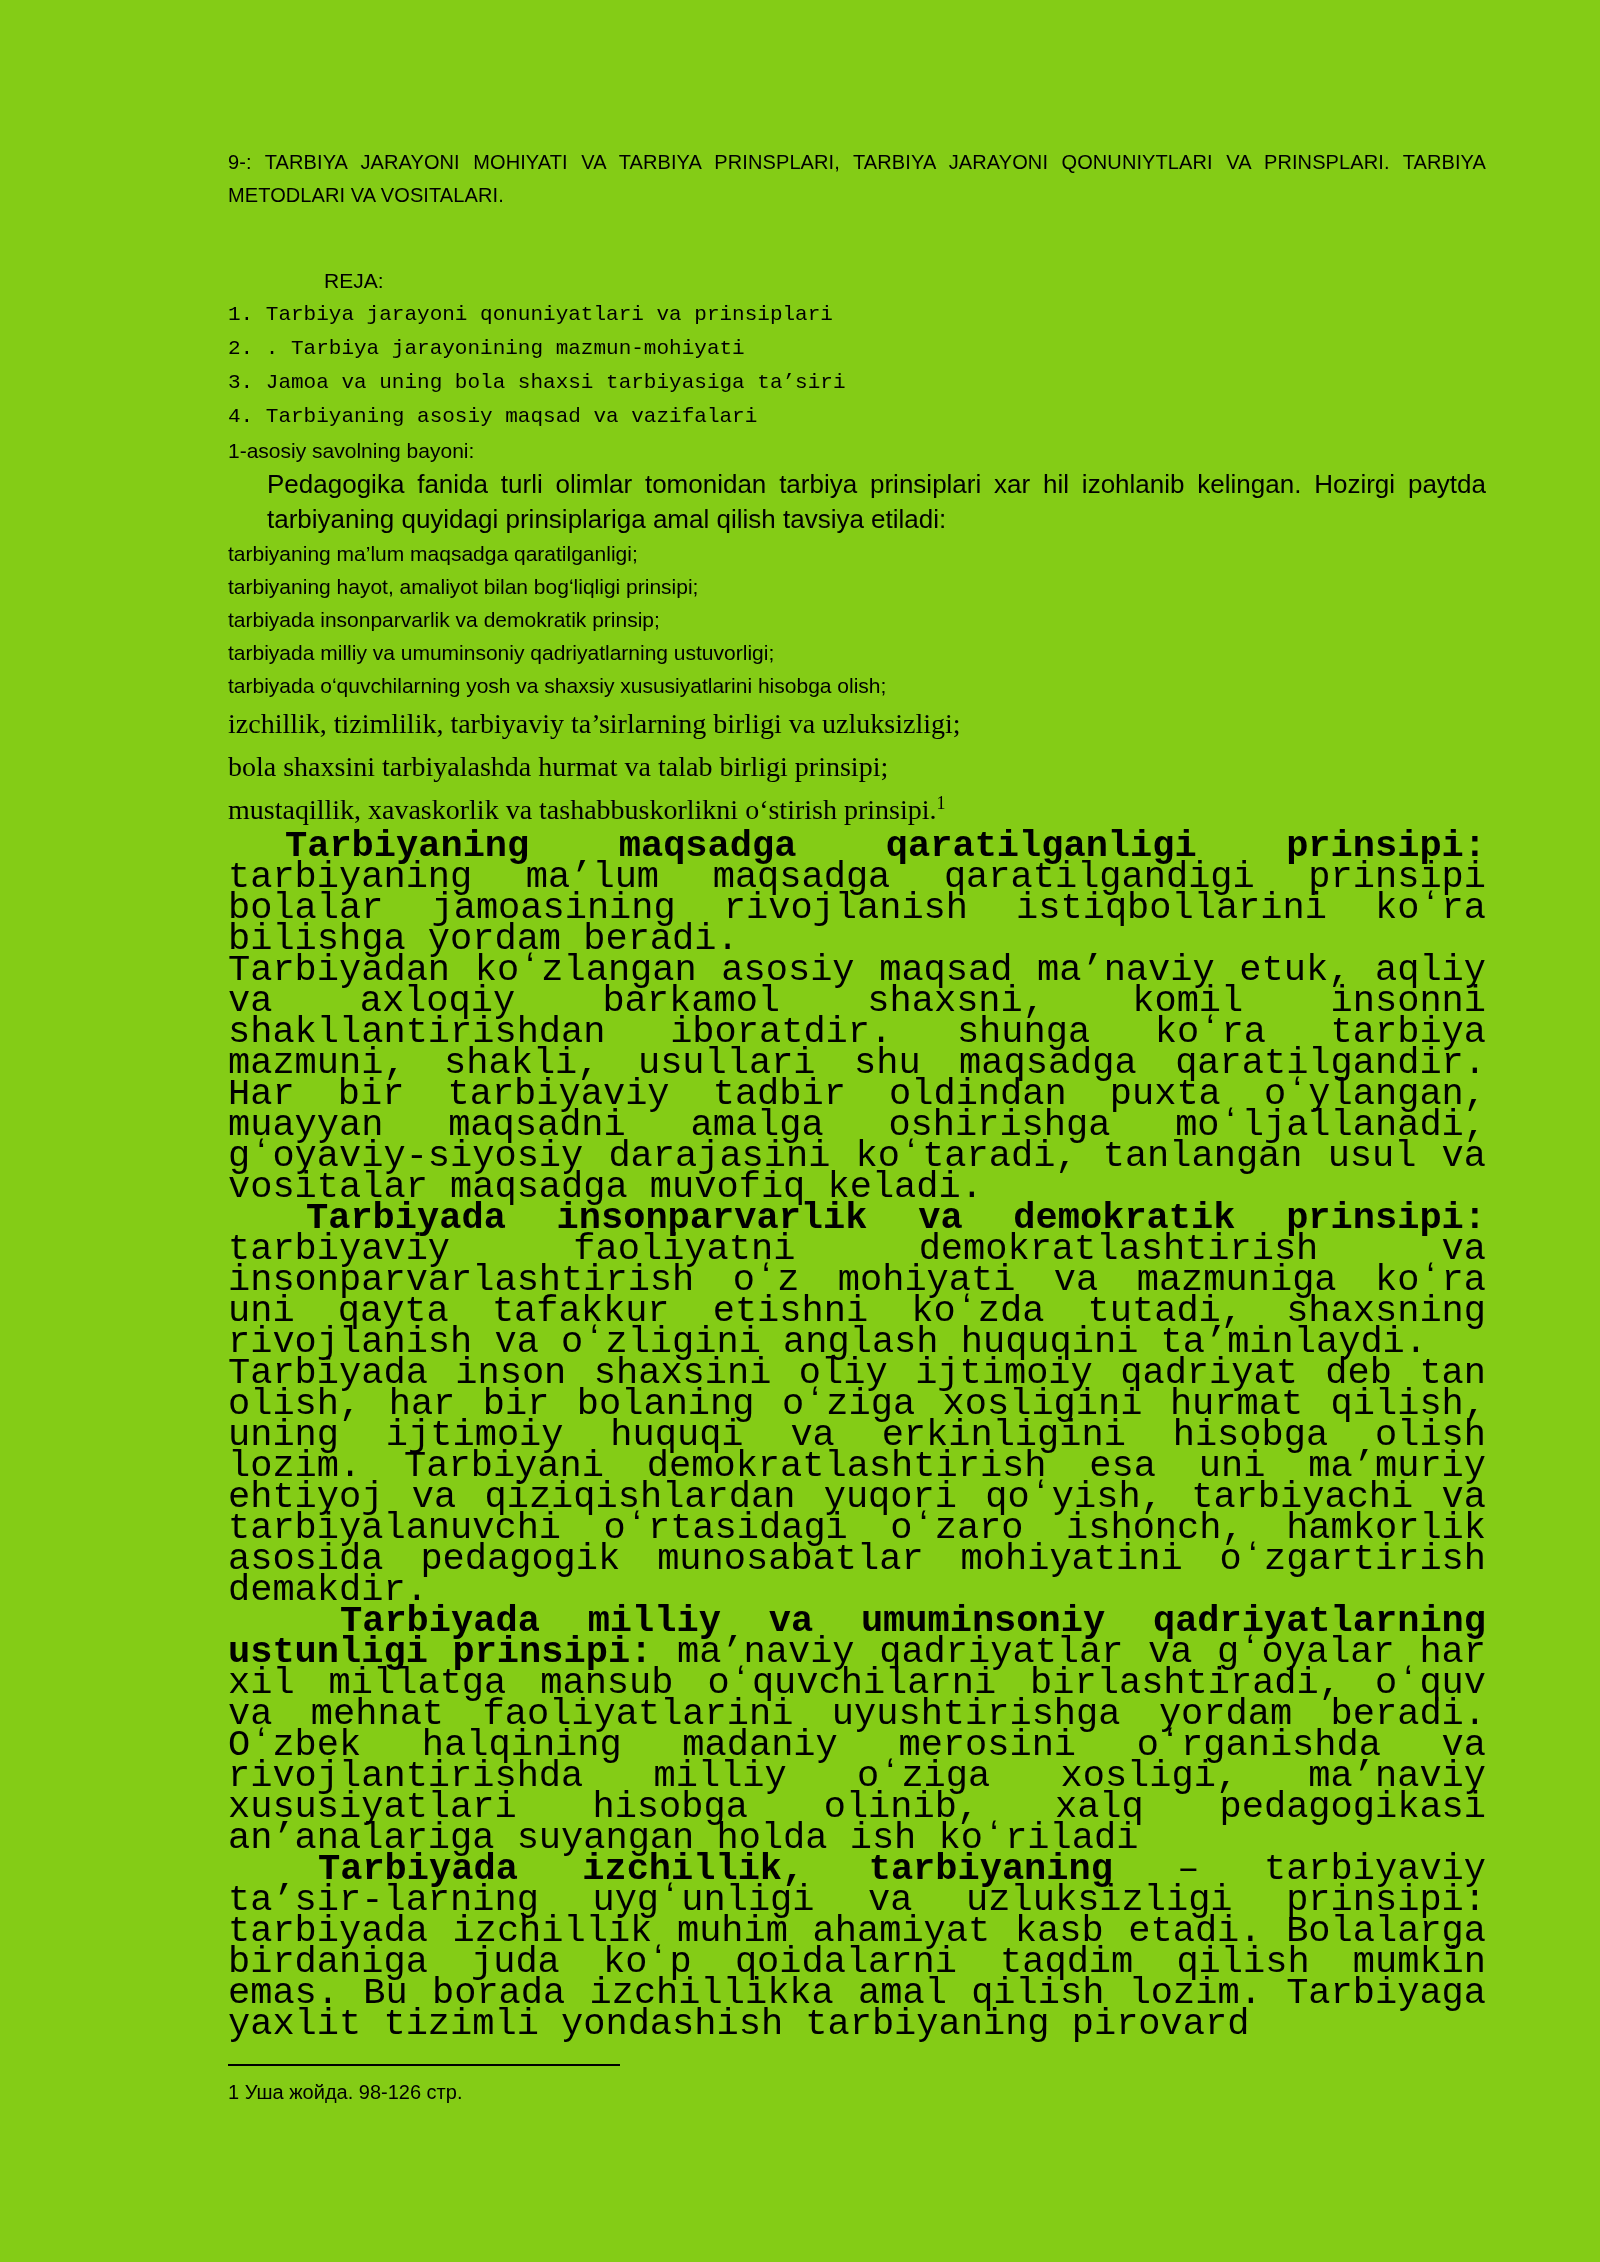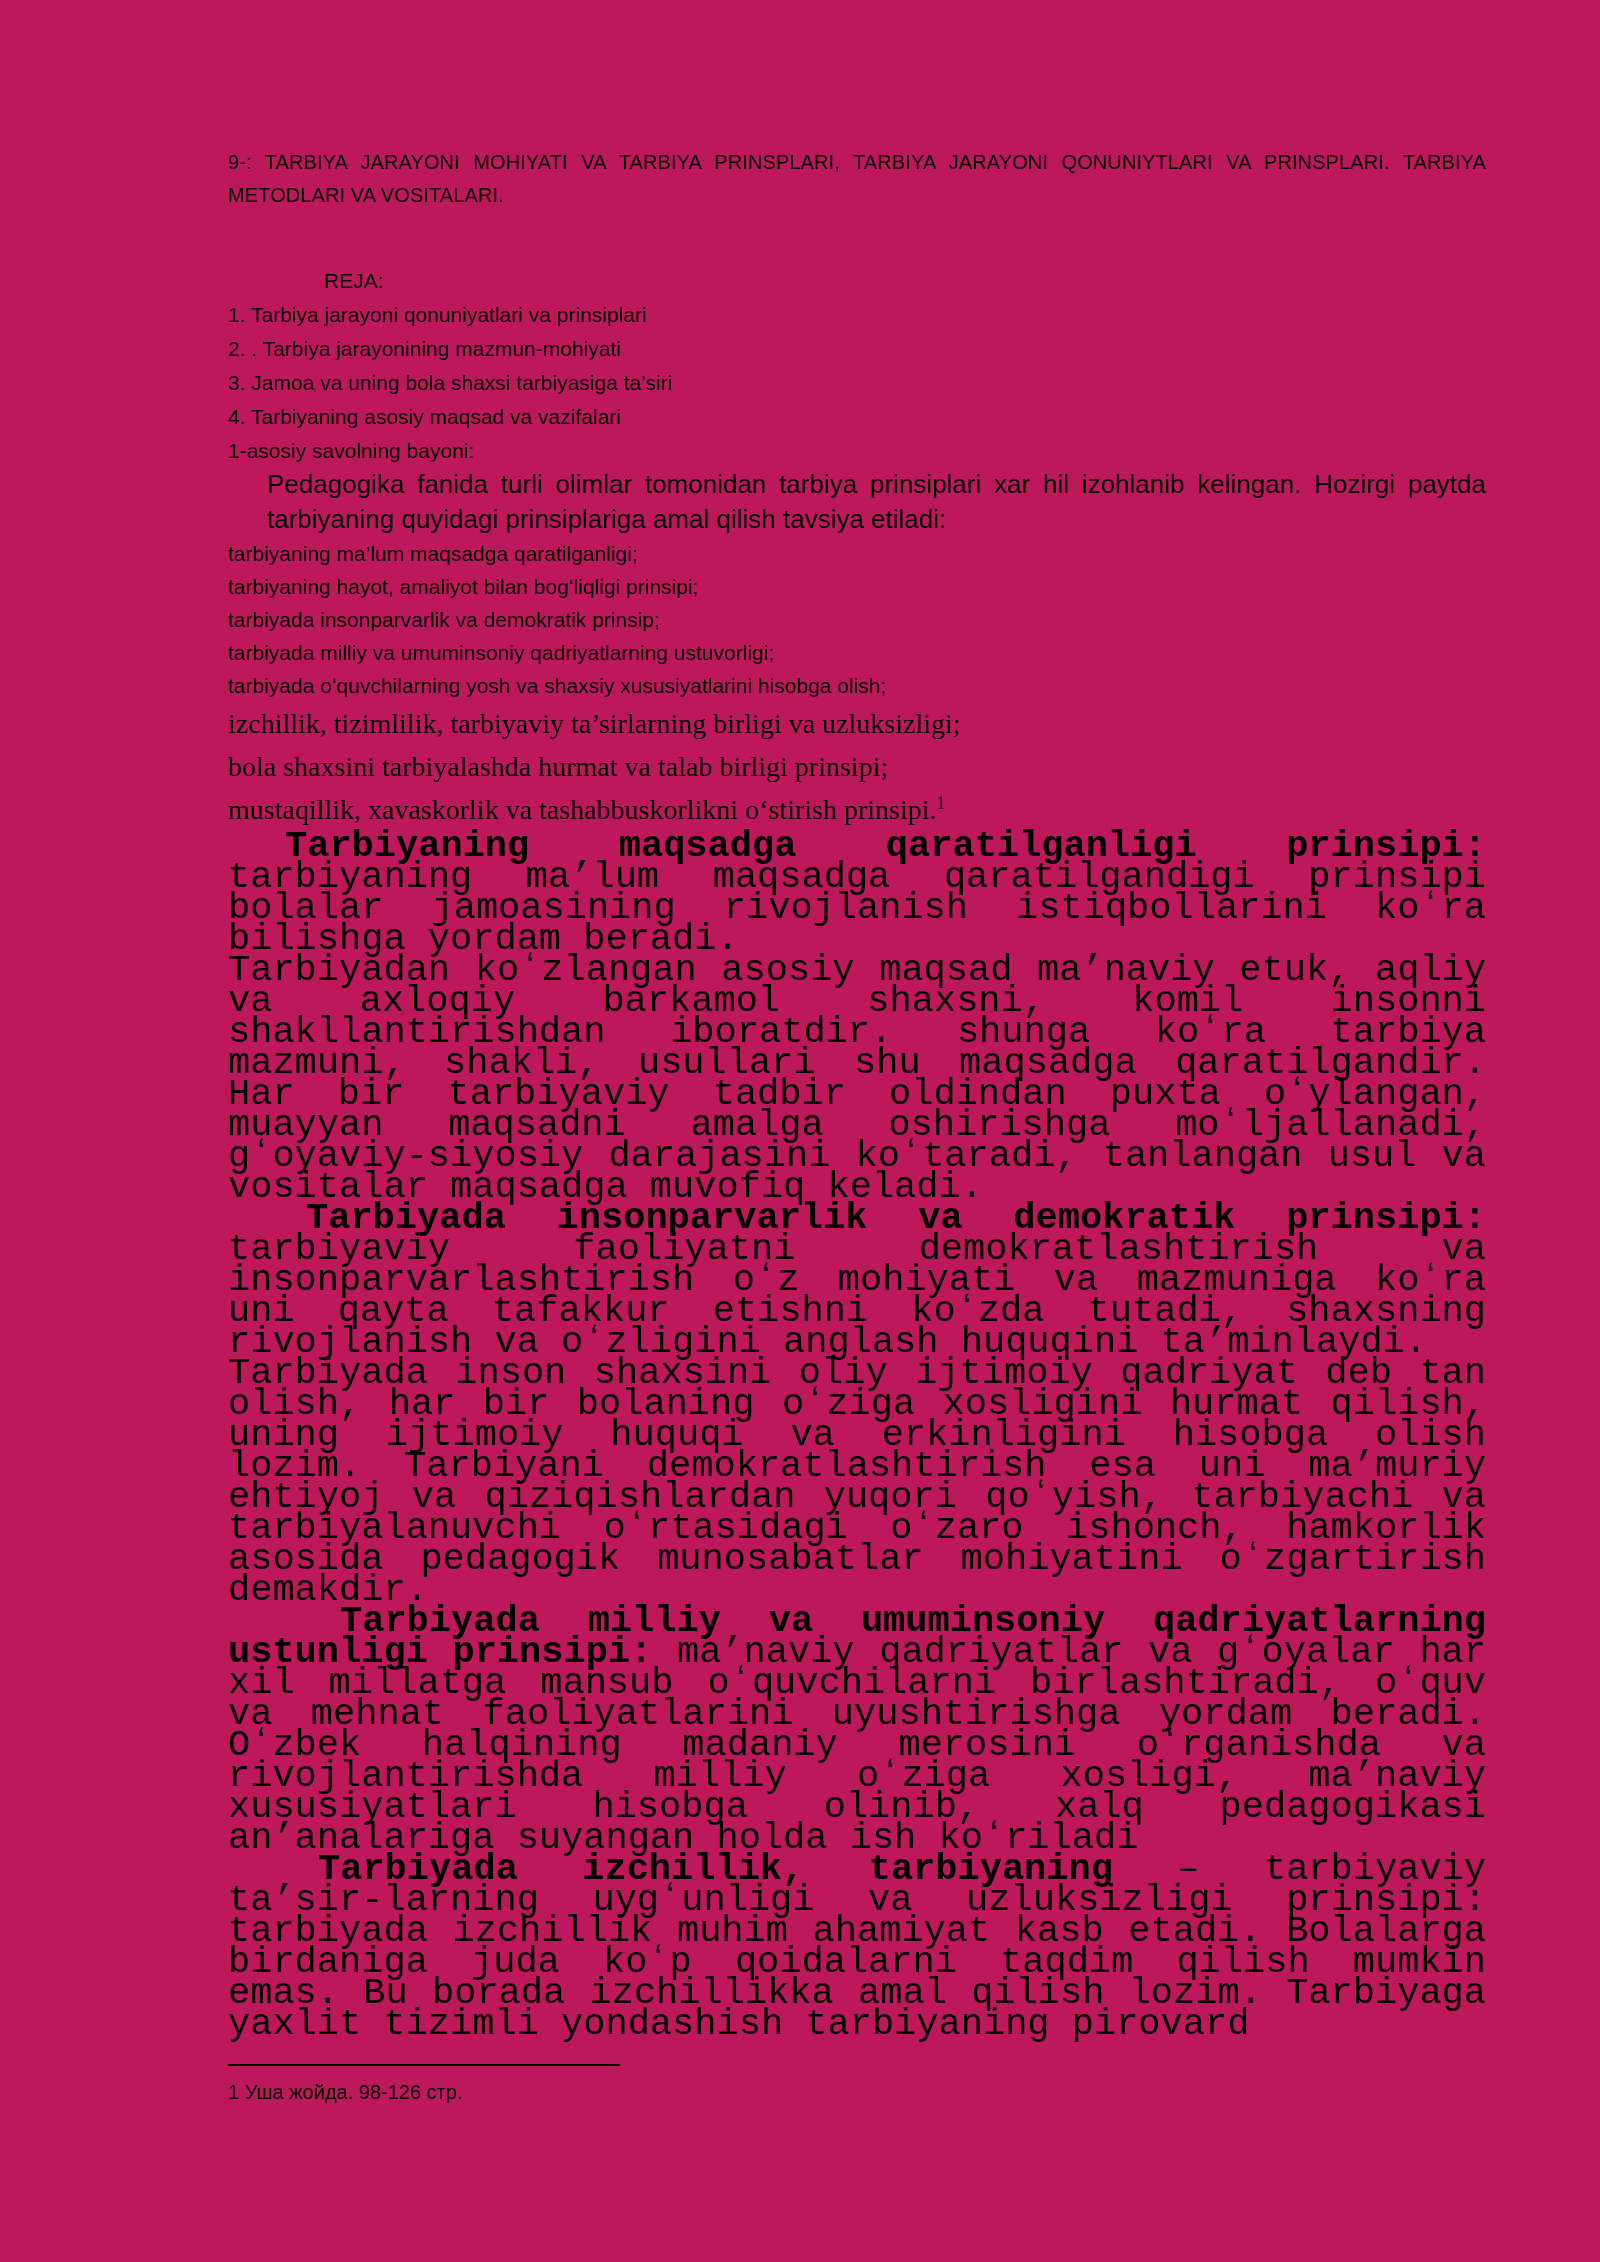--- a/index.html
+++ b/index.html
@@ -11,21 +11,21 @@
     width: 1600px;
     height: 2262px;
     font-family: "Liberation Sans", sans-serif;
     color: #000000;
     position: relative;
   }
   .page {
     position: relative;
     width: 1600px;
     height: 2262px;
-    background: #be185d;
+    background: #84cc16;
     box-sizing: border-box;
     padding: 146px 114px 0 228px;
     overflow: hidden;
   }
   p { margin: 0; padding: 0; }
 
   
   .doc-title {
     font-size: 20px;
     line-height: 33px;
@@ -36,20 +36,21 @@
   
   .reja-heading {
     margin-top: 52px;
     padding-left: 96px;
     font-size: 21px;
     line-height: 34px;
   }
   .reja-list p {
     font-size: 21px;
     line-height: 34px;
+    font-family: Liberation Mono, monospace;
   }
 
   
   .sec-heading {
     font-size: 21px;
     line-height: 33px;
   }
   .sans-par {
     font-size: 26px;
     line-height: 35px;

